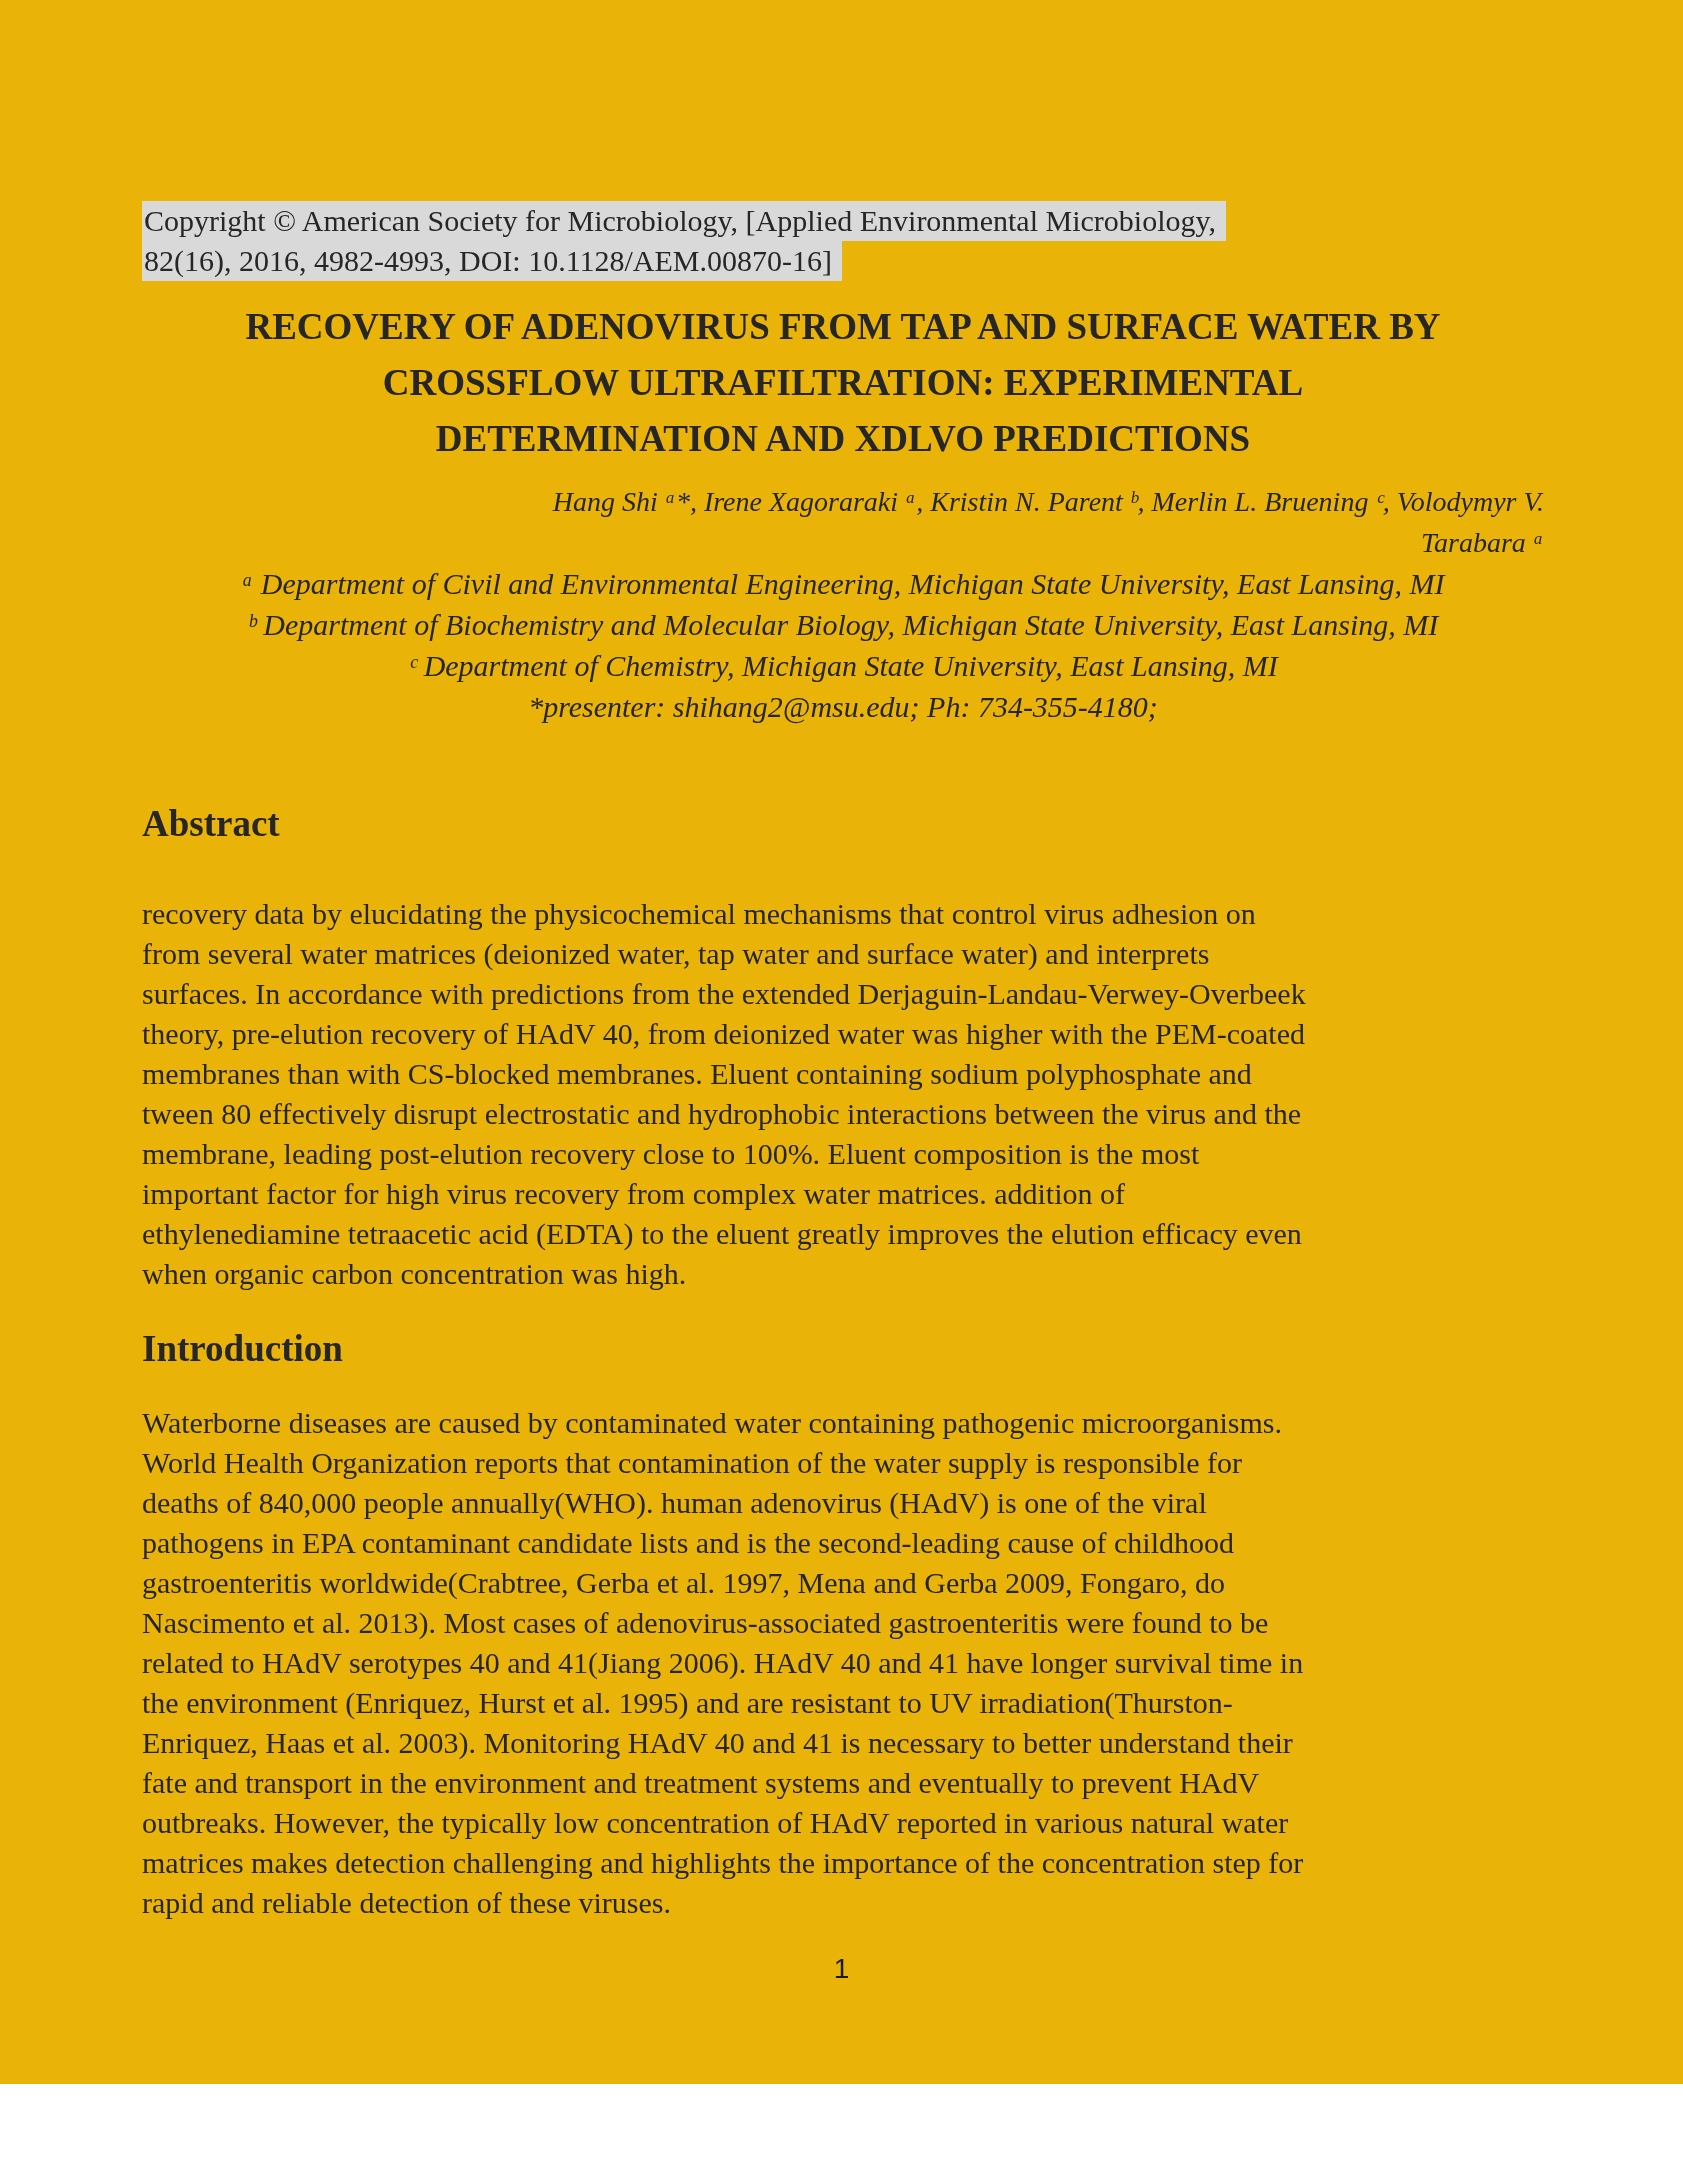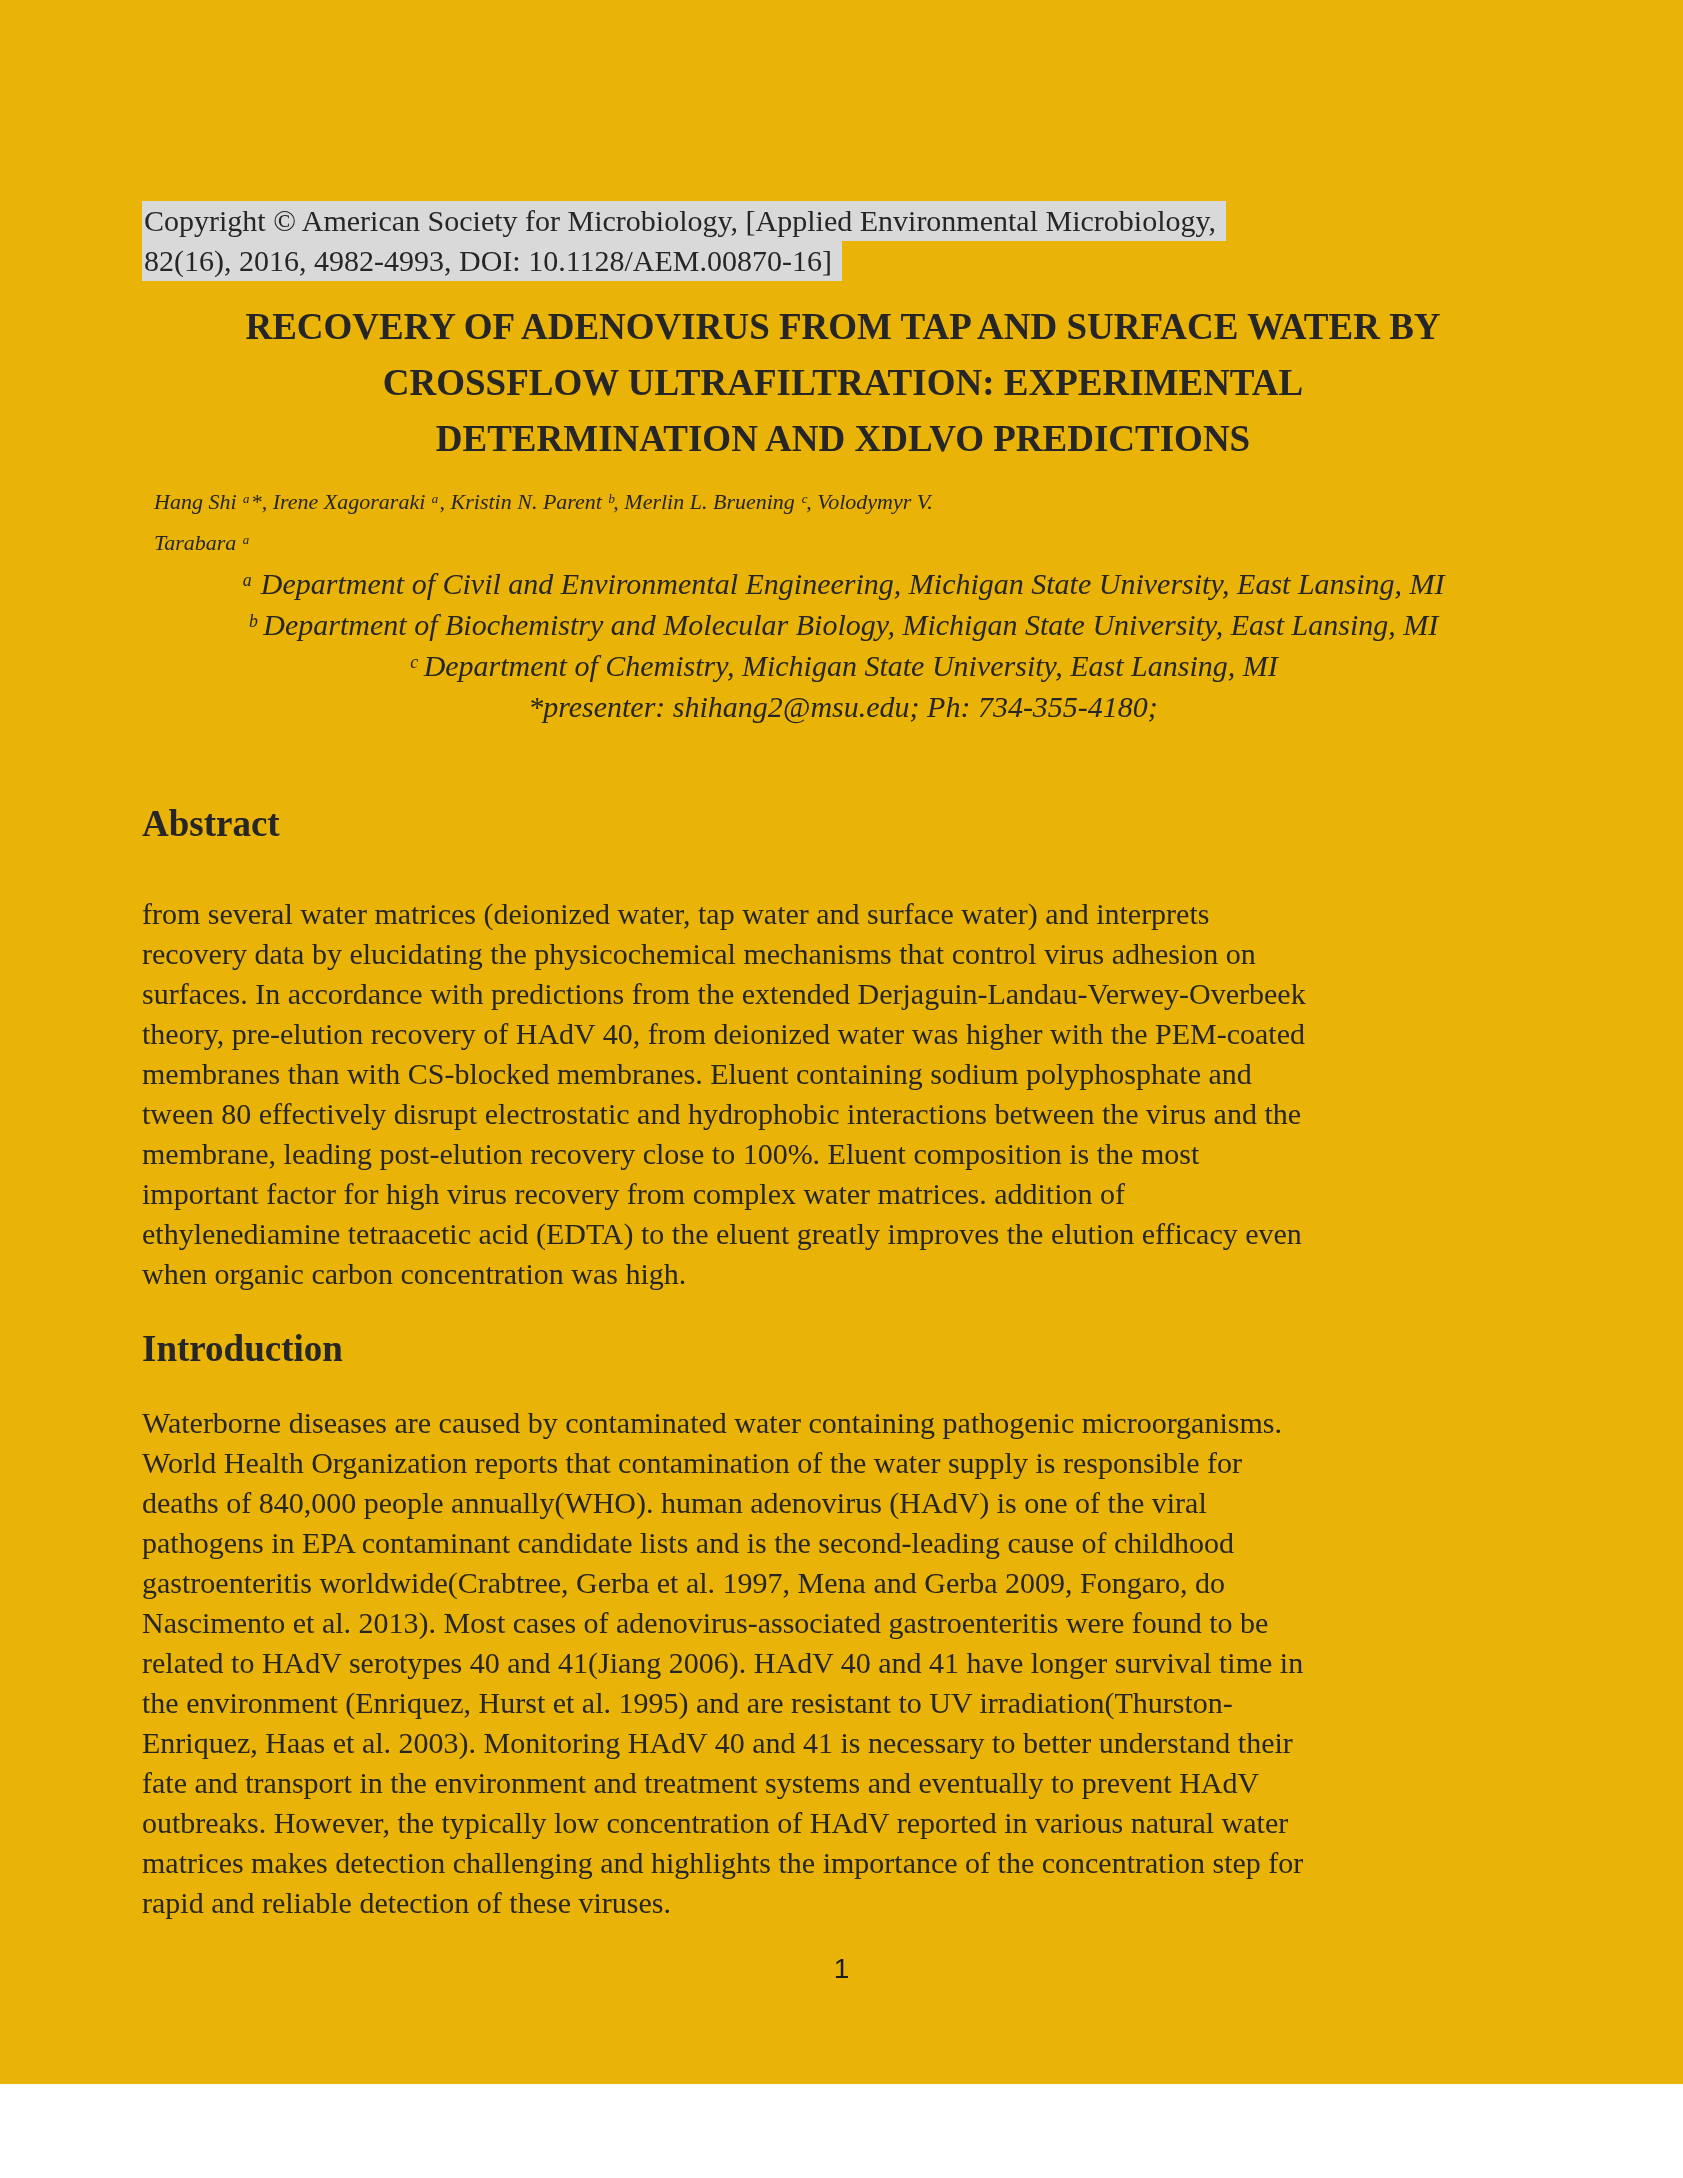--- a/index.html
+++ b/index.html
@@ -34,23 +34,24 @@
     margin: 18px 0 0 0;
     font-size: 37px;
     font-weight: bold;
     line-height: 56px;
     text-align: center;
   }
   .title-line { white-space: nowrap; }
   .authors {
     margin: 14px 0 0 0;
     padding-left: 12px;
-    font-size: 22px;
+    font-size: 28px;
     font-style: italic;
     line-height: 41px;
+    text-align: right;
   }
   .affiliations {
     margin: 0;
     font-size: 30px;
     font-style: italic;
     line-height: 41px;
     text-align: center;
   }
   .section-heading {
     margin: 0;
@@ -102,22 +103,22 @@
     <div class="affiliations">
         <div class="affiliation-line">ᵃ Department of Civil and Environmental Engineering, Michigan State University, East Lansing, MI</div>
         <div class="affiliation-line">ᵇ Department of Biochemistry and Molecular Biology, Michigan State University, East Lansing, MI</div>
         <div class="affiliation-line">ᶜ Department of Chemistry, Michigan State University, East Lansing, MI</div>
         <div class="affiliation-line">*presenter: shihang2@msu.edu; Ph: 734-355-4180;</div>
       </div>
 
     <h2 class="section-heading abstract-heading">Abstract</h2>
 
     <div class="body-text abstract-body">
+        <div class="text-line">recovery data by elucidating the physicochemical mechanisms that control virus adhesion on</div>
         <div class="text-line">from several water matrices (deionized water, tap water and surface water) and interprets</div>
-        <div class="text-line">recovery data by elucidating the physicochemical mechanisms that control virus adhesion on</div>
         <div class="text-line">surfaces. In accordance with predictions from the extended Derjaguin-Landau-Verwey-Overbeek</div>
         <div class="text-line">theory, pre-elution recovery of HAdV 40, from deionized water was higher with the PEM-coated</div>
         <div class="text-line">membranes than with CS-blocked membranes. Eluent containing sodium polyphosphate and</div>
         <div class="text-line">tween 80 effectively disrupt electrostatic and hydrophobic interactions between the virus and the</div>
         <div class="text-line">membrane, leading post-elution recovery close to 100%. Eluent composition is the most</div>
         <div class="text-line">important factor for high virus recovery from complex water matrices. addition of</div>
         <div class="text-line">ethylenediamine tetraacetic acid (EDTA) to the eluent greatly improves the elution efficacy even</div>
         <div class="text-line">when organic carbon concentration was high.</div>
       </div>
 

